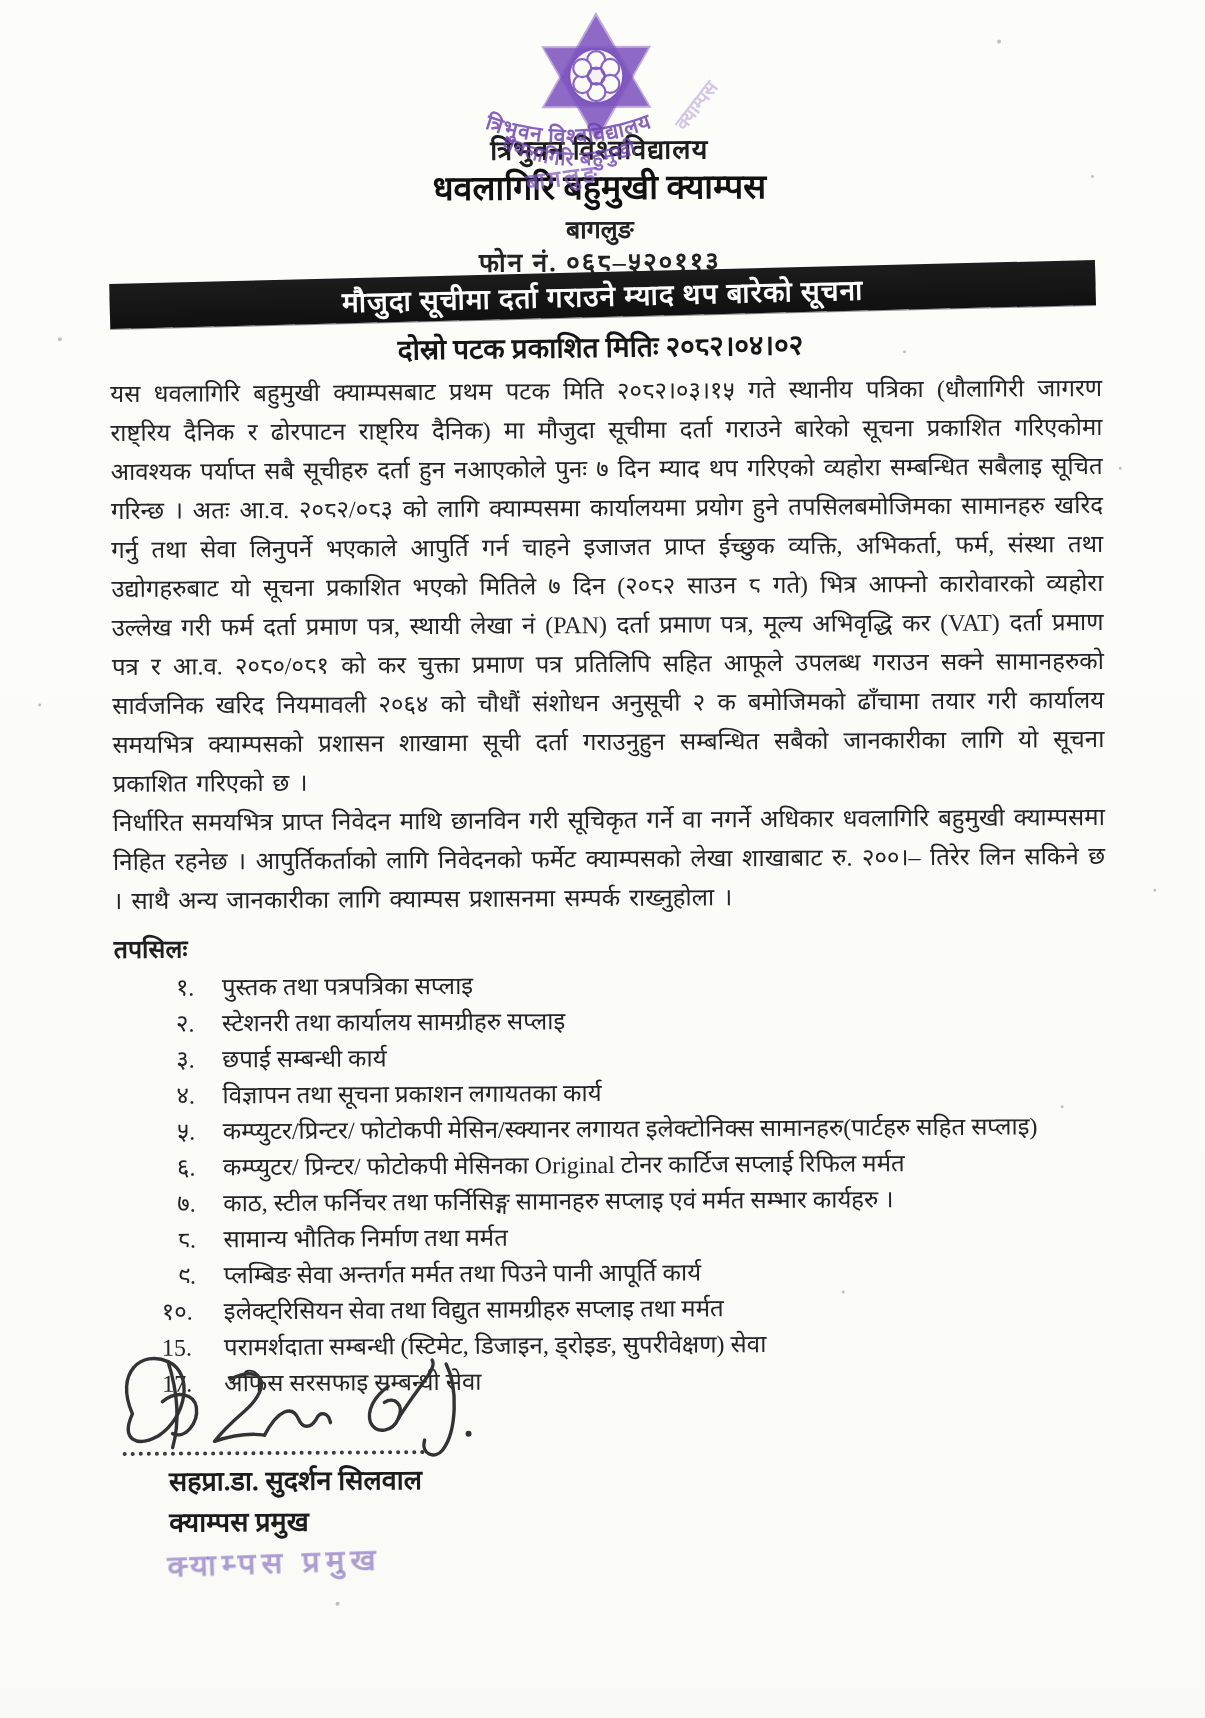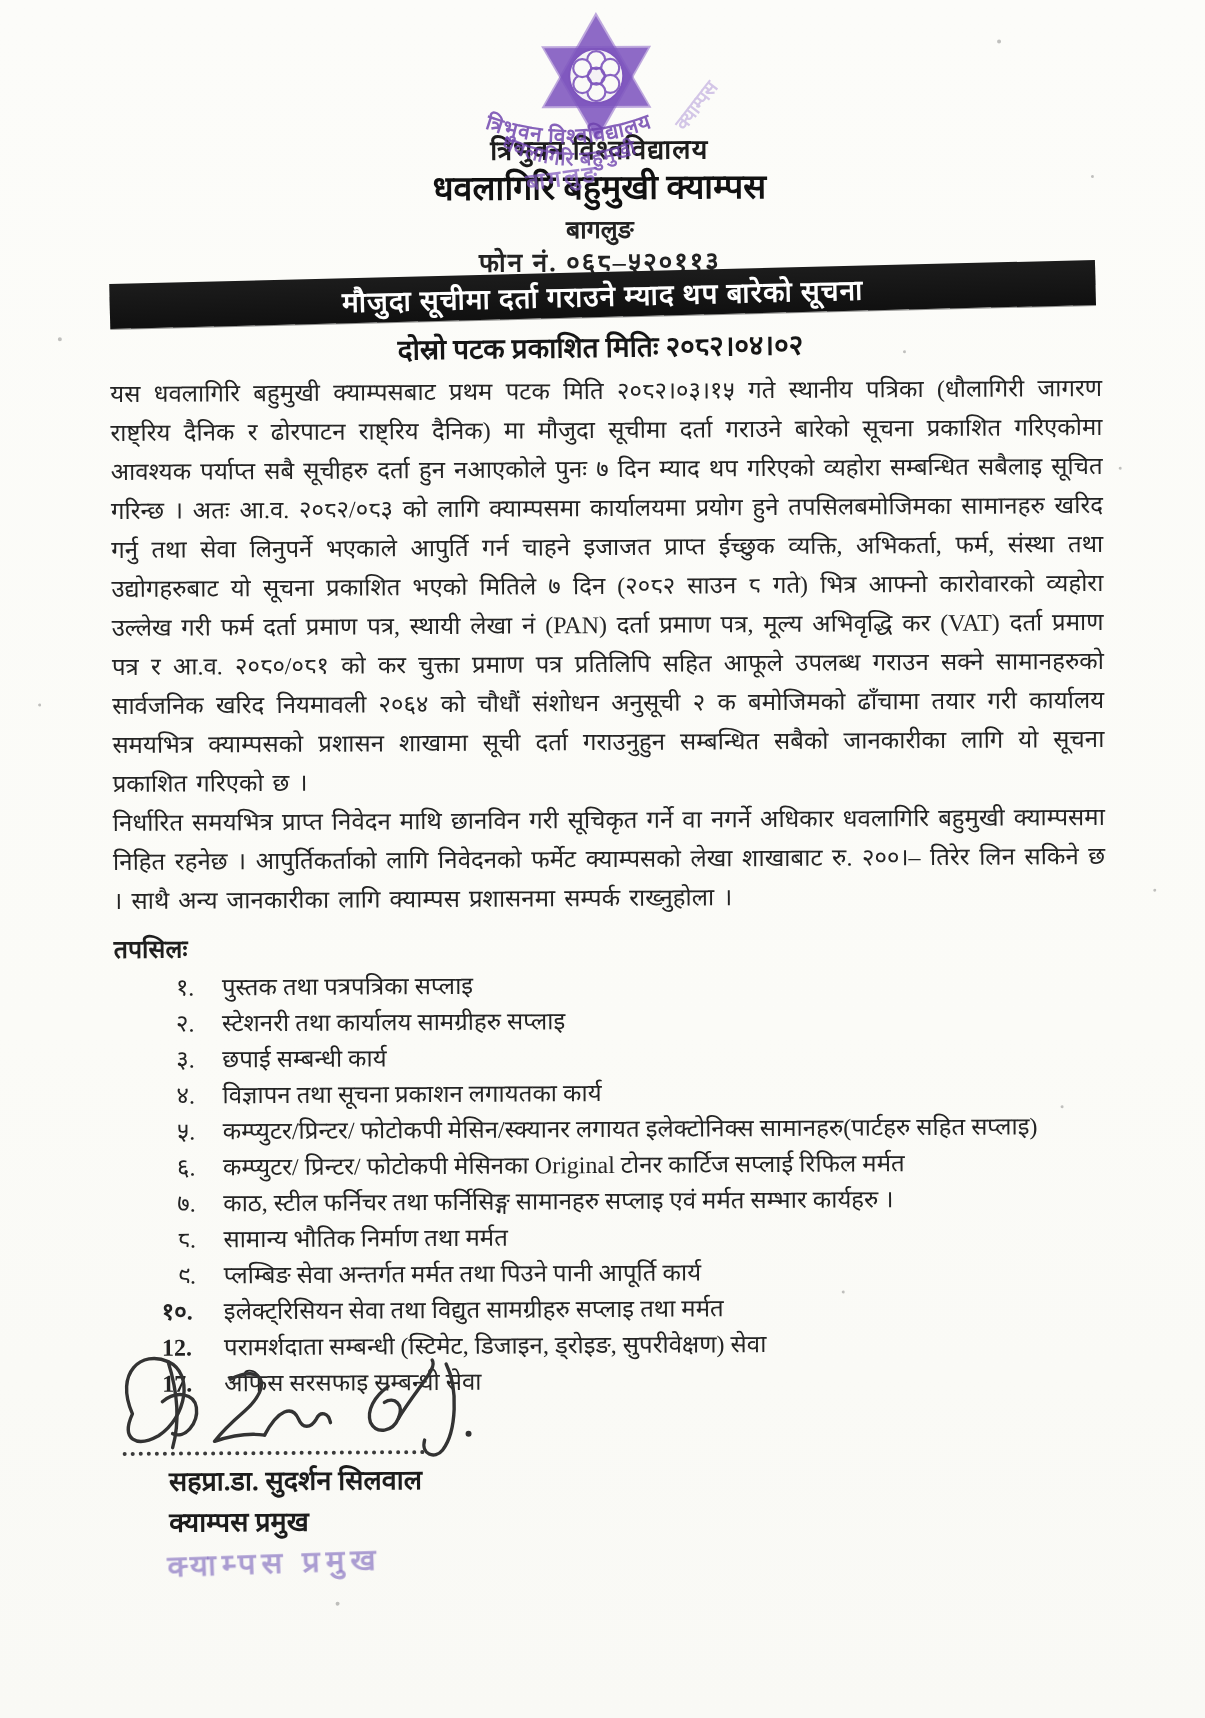--- a/index.html
+++ b/index.html
@@ -52,21 +52,21 @@
   }
   .content p{
     margin:0;font-size:24px;line-height:39px;text-align:justify;
     color:#242424;word-spacing:3px;
   }
   .tapasil{margin-top:10px;font-size:25px;font-weight:700;color:#1f1f1f;}
   .list{margin-top:9px;padding-left:62px;}
   .row{display:flex;align-items:baseline;font-size:24px;line-height:28px;margin-bottom:8px;color:#242424;}
   .row .num{min-width:46px;flex:0 0 auto;}
   .row.dd{margin-left:-16px;}
-  .row.dd .num{min-width:62px;font-weight:bold;}
+  .row.dd .num{min-width:62px;}
   
   .sig-block{position:relative;height:220px;margin-top:0;}
   .sig-svg{position:absolute;left:-14px;top:-62px;width:390px;height:140px;}
   .sig-dots{position:absolute;left:6px;top:46px;width:302px;border-bottom:4px dotted #3a3a3a;}
   .sig-name{position:absolute;left:52px;top:56px;font-size:27px;font-weight:600;color:#1c1c1c;}
   .sig-role{position:absolute;left:52px;top:97px;font-size:27px;font-weight:600;color:#1c1c1c;}
   .sig-stamp{
     position:absolute;left:50px;top:136px;
     font-size:31px;font-weight:700;letter-spacing:6px;
     color:rgba(122,100,188,0.62);
@@ -170,21 +170,21 @@
           </div>
         <div class="row">
             <span class="num">९.</span>
             <span>प्लम्बिङ सेवा अन्तर्गत मर्मत तथा पिउने पानी आपूर्ति कार्य</span>
           </div>
         <div class="row dd">
             <span class="num">१०.</span>
             <span>इलेक्ट्रिसियन सेवा तथा विद्युत सामग्रीहरु सप्लाइ तथा मर्मत</span>
           </div>
         <div class="row dd">
-            <span class="num">12.</span>
+            <span class="num">15.</span>
             <span>परामर्शदाता सम्बन्धी (स्टिमेट, डिजाइन, ड्रोइङ, सुपरीवेक्षण) सेवा</span>
           </div>
         <div class="row dd">
             <span class="num">17.</span>
             <span>अफिस सरसफाइ सम्बन्धी सेवा</span>
           </div>
       </div>
 
       <div class="sig-block">
         <svg class="sig-svg" viewBox="0 0 390 140" aria-hidden="true">

